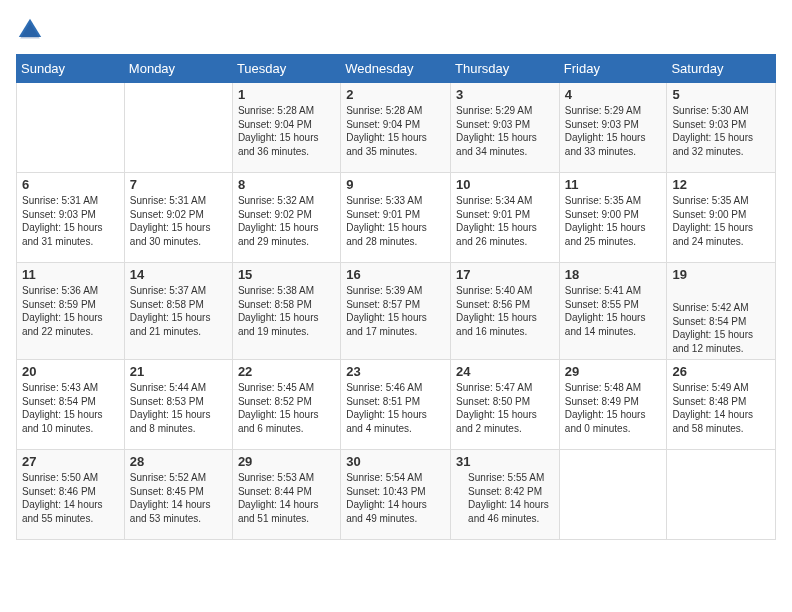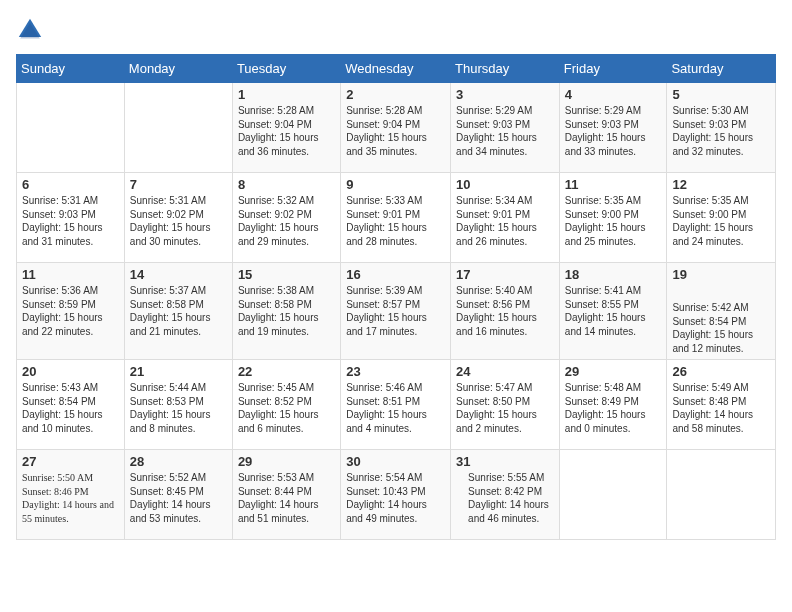--- a/index.html
+++ b/index.html
@@ -292,21 +292,21 @@
         <td>
           <span class="day-number">26</span>
           <div class="day-info" style="white-space: pre-line;">Sunrise: 5:49 AM
 Sunset: 8:48 PM
 Daylight: 14 hours and 58 minutes.</div>
         </td>
       </tr>
       <tr>
         <td>
           <span class="day-number">27</span>
-          <div class="day-info" style="white-space: pre-line; font-family: Liberation Serif, serif;">Sunrise: 5:50 AM
+          <div class="day-info" style="white-space: pre-line;">Sunrise: 5:50 AM
 Sunset: 8:46 PM
 Daylight: 14 hours and 55 minutes.</div>
         </td>
         <td>
           <span class="day-number">28</span>
           <div class="day-info" style="white-space: pre-line;">Sunrise: 5:52 AM
 Sunset: 8:45 PM
 Daylight: 14 hours and 53 minutes.</div>
         </td>
         <td>

